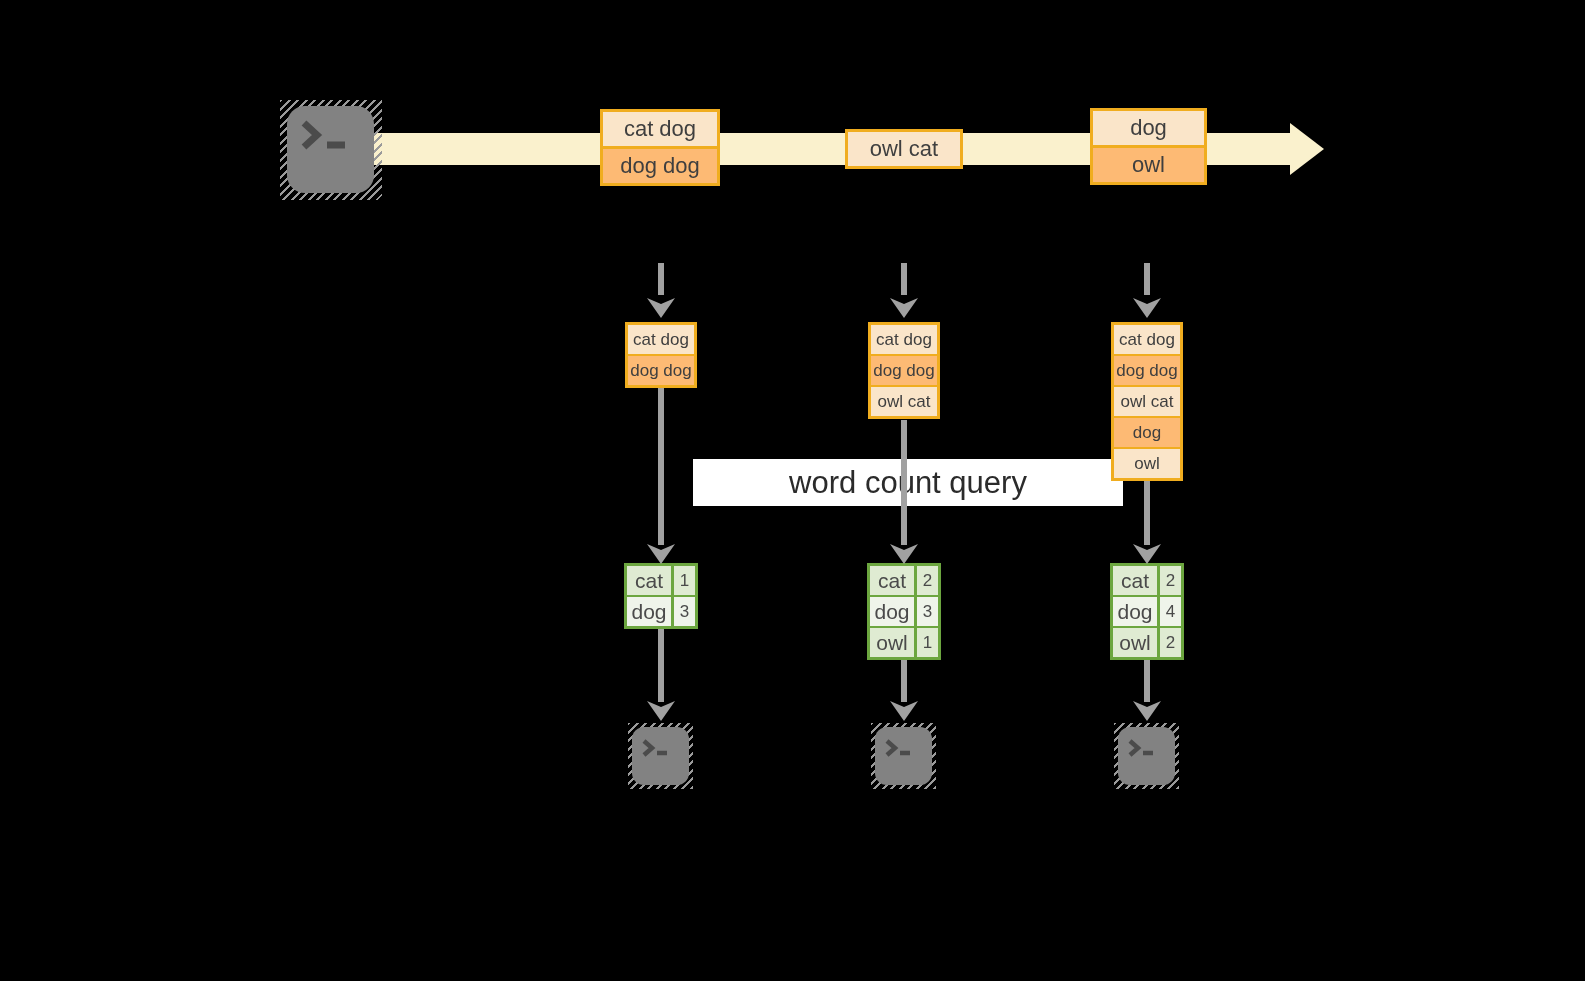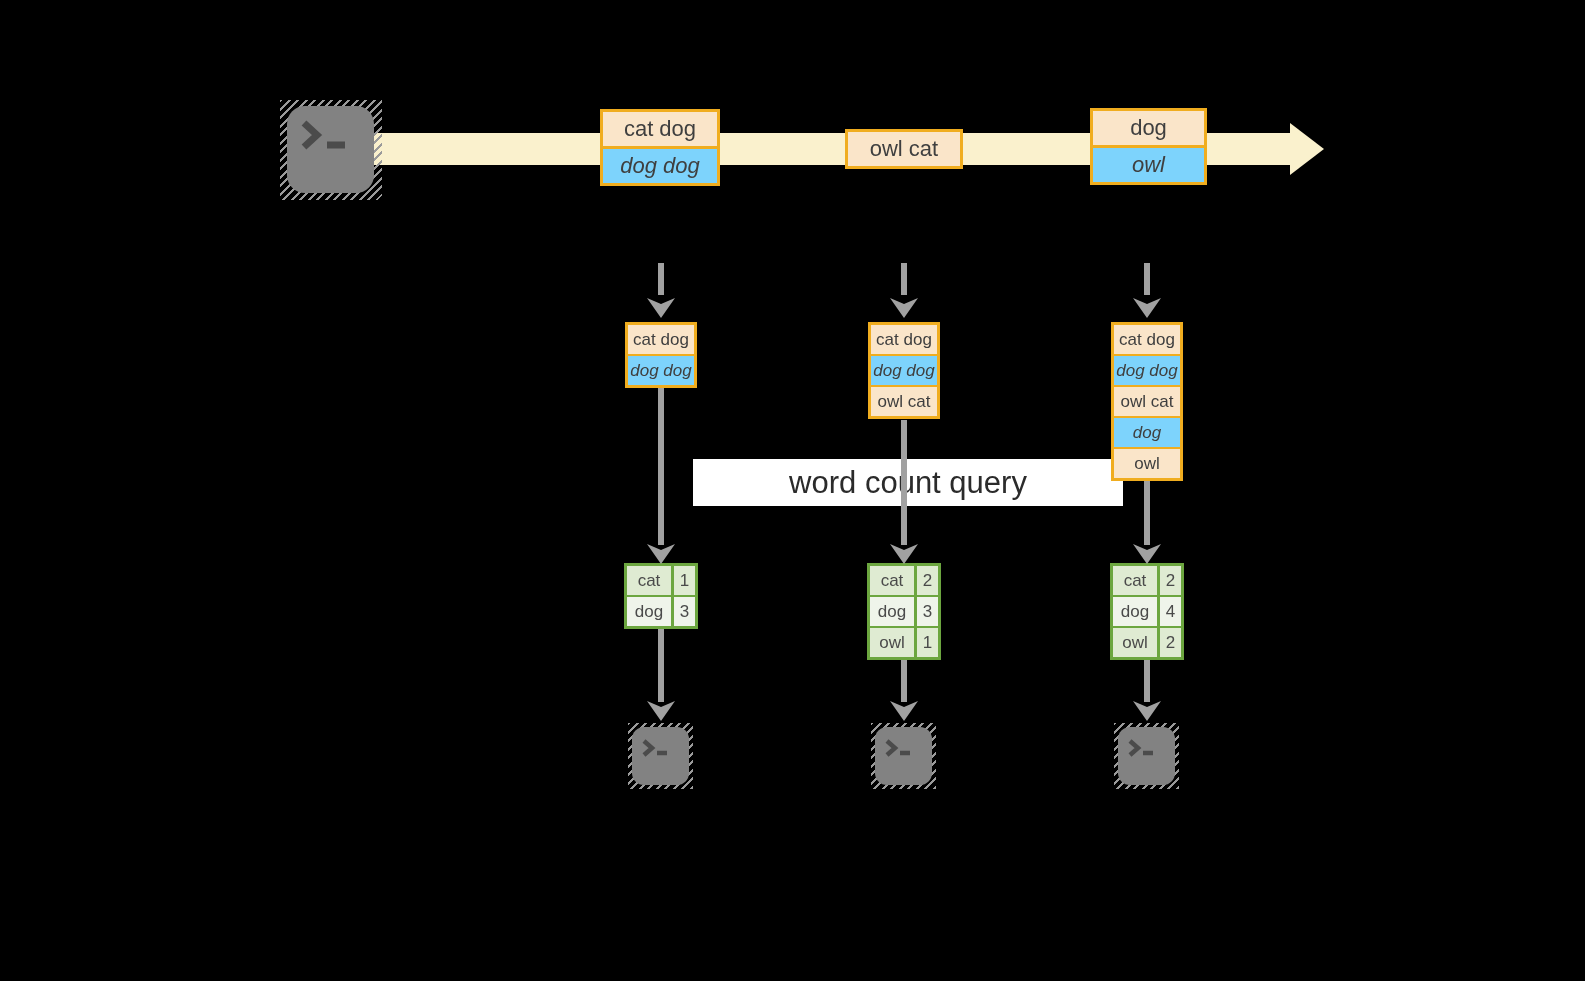--- a/index.html
+++ b/index.html
@@ -27,38 +27,38 @@
   
   .obox { position:absolute; z-index:6; border:3px solid #F0AD1F; box-sizing:border-box;
           display:flex; flex-direction:column; }
   .obox .row { display:flex; align-items:center; justify-content:center;
           color:#3F3F3F; }
   .obox .row + .row { border-top:3px solid #F0AD1F; }
   .obox.stream-size .row { height:34px; font-size:22px; }
   .obox.stack-size .row { height:29px; font-size:17px; }
   .obox.stack-size .row + .row { border-top:2px solid #F0AD1F; }
   .peach { background:#FAE5C9; }
-  .cream { background:#7dd3fc;font-style:italic; }
+  .cream { background:#fdba74; }
 
   
   .banner { position:absolute; left:693px; top:459px; width:430px; height:47px;
           background:#FFFFFF; z-index:10; display:flex; align-items:center; justify-content:center;
           font-size:31px; color:#2B2B2B; }
 
   
   .vline { position:absolute; width:6px; background:#A1A1A1; z-index:30; }
   .ahead { position:absolute; width:28px; height:20px; z-index:30; }
 
   
   .gtable { position:absolute; z-index:20; width:74px; box-sizing:border-box;
           border:3px solid #6CA63F; display:flex; flex-direction:column; }
   .gtable .trow { display:flex; height:29px; }
   .gtable .trow + .trow { border-top:2px solid #6CA63F; }
   .gtable .word { width:44px; border-right:3px solid #6CA63F; display:flex;
-          align-items:center; justify-content:center; font-size:17px; color:#4A4A4A; }
+          align-items:center; justify-content:center; font-size:21px; color:#4A4A4A; }
   .gtable .cnt { flex:1; display:flex; align-items:center; justify-content:center;
           font-size:17px; color:#4A4A4A; }
   .gdark { background:#DFEBD2; }
   .glight { background:#EFF4EA; }
 </style>
 </head>
 <body>
 
 <div class="stage">
 

